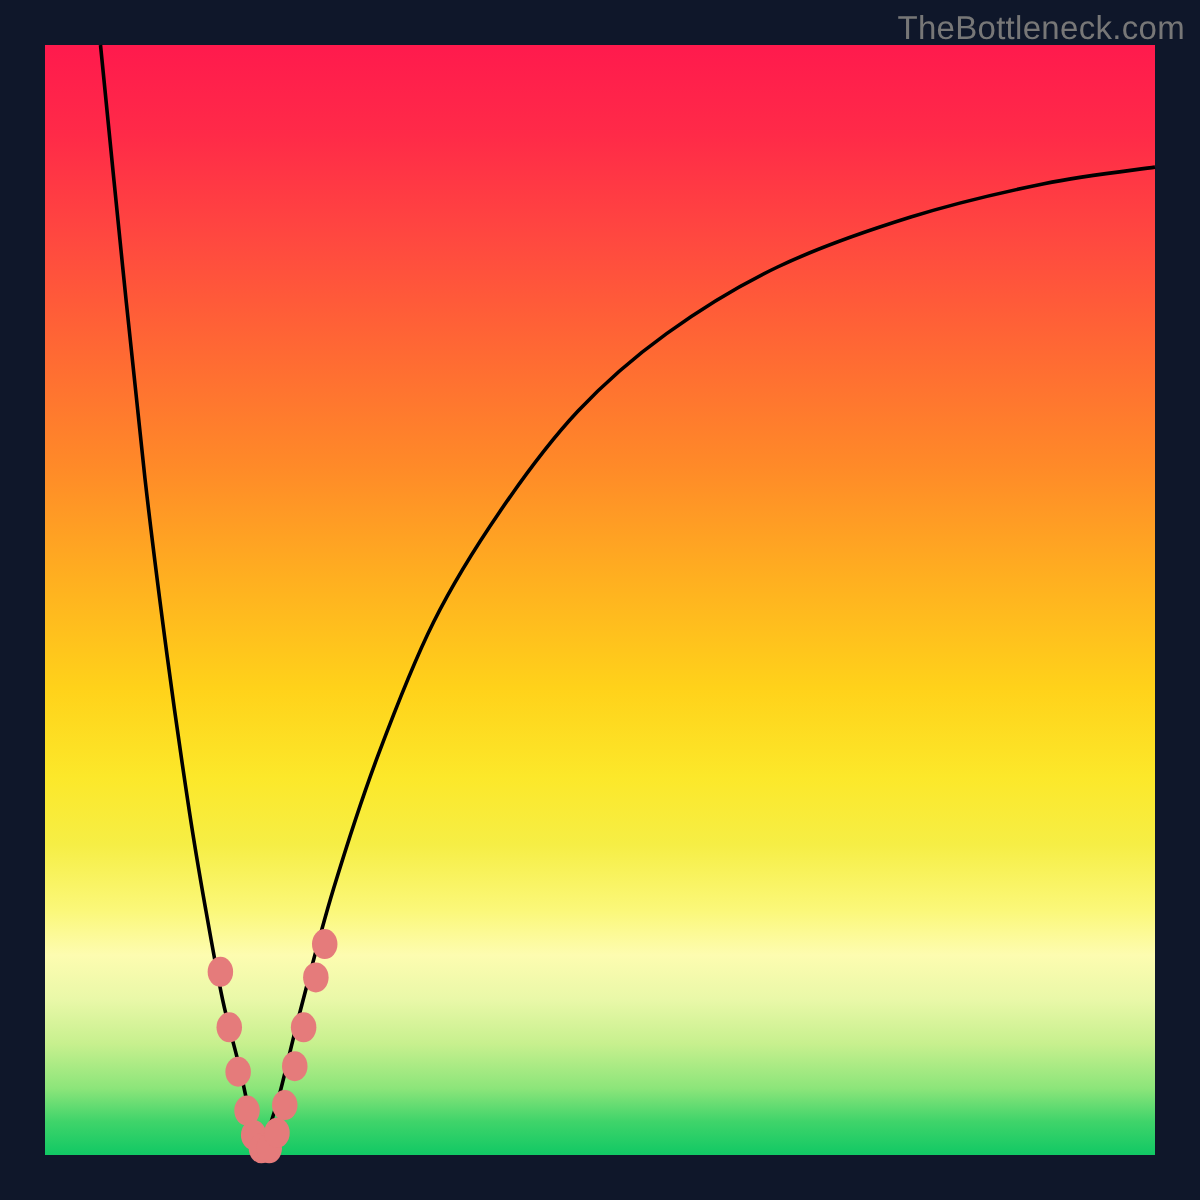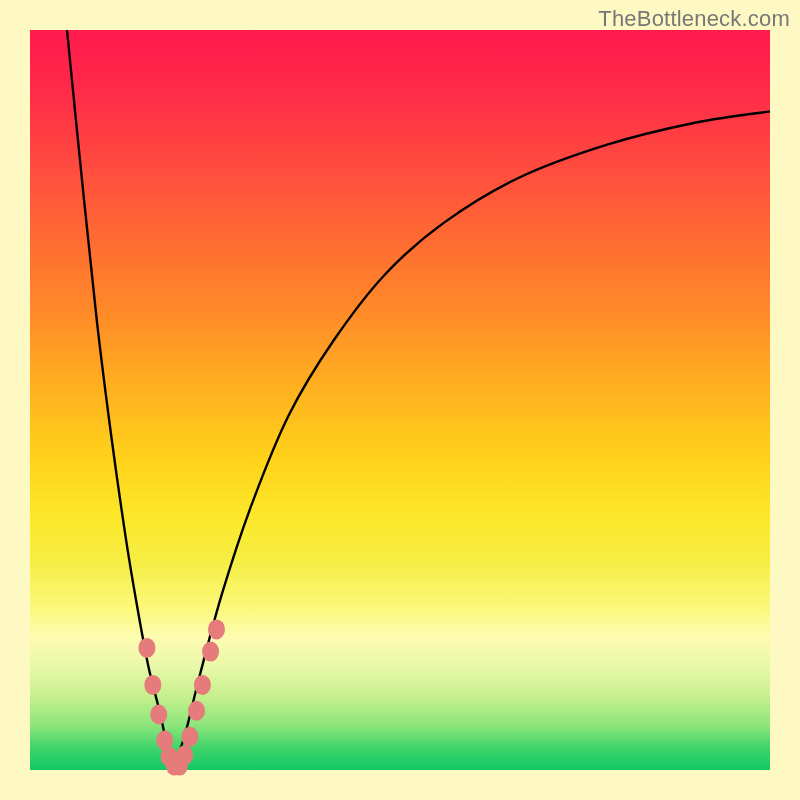--- a/index.html
+++ b/index.html
@@ -10,21 +10,21 @@
     overflow: hidden;
     background: #000;
     font-family: Arial, Helvetica, sans-serif;
   }
   .chart-frame {
     position: absolute;
     left: 0;
     top: 0;
     width: 800px;
     height: 800px;
-    background: #fef9c3;
+    background: #0f172a;
   }
   .plot-area {
     position: absolute;
     left: 30px;
     top: 30px;
     width: 740px;
     height: 740px;
     background: linear-gradient(to bottom,
       #ff1a4d 0%,
       #ff2a48 8%,

